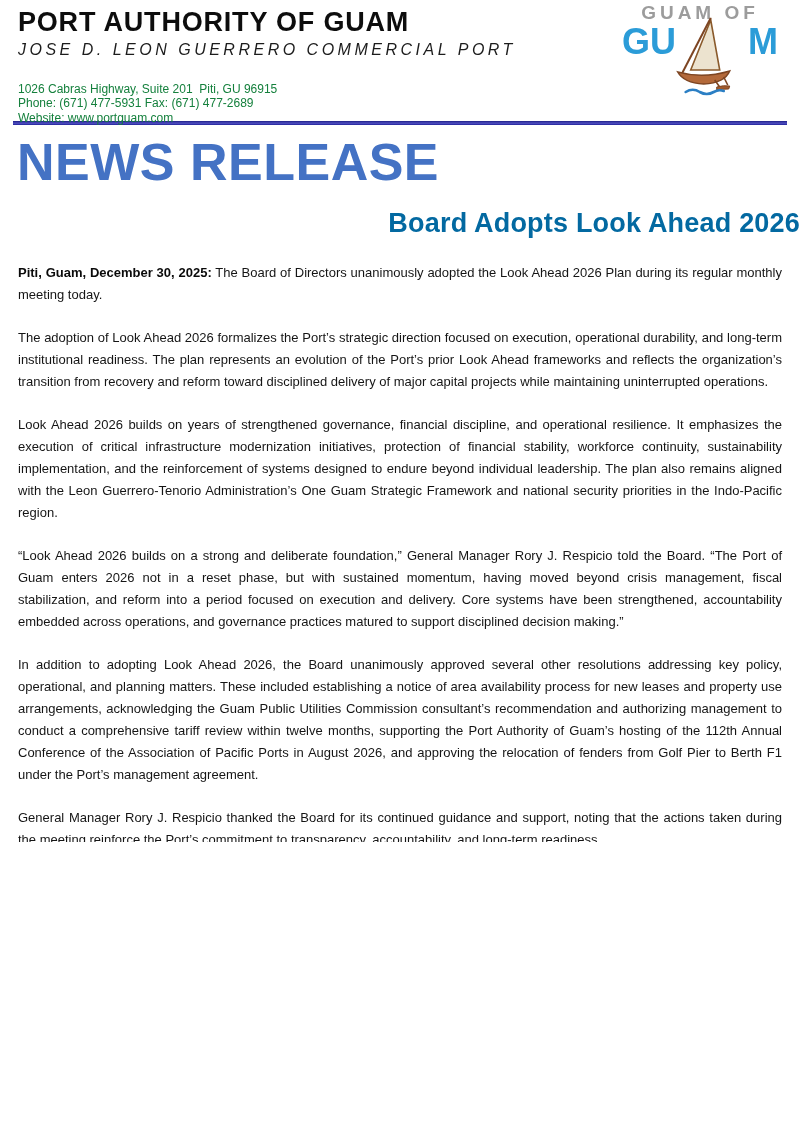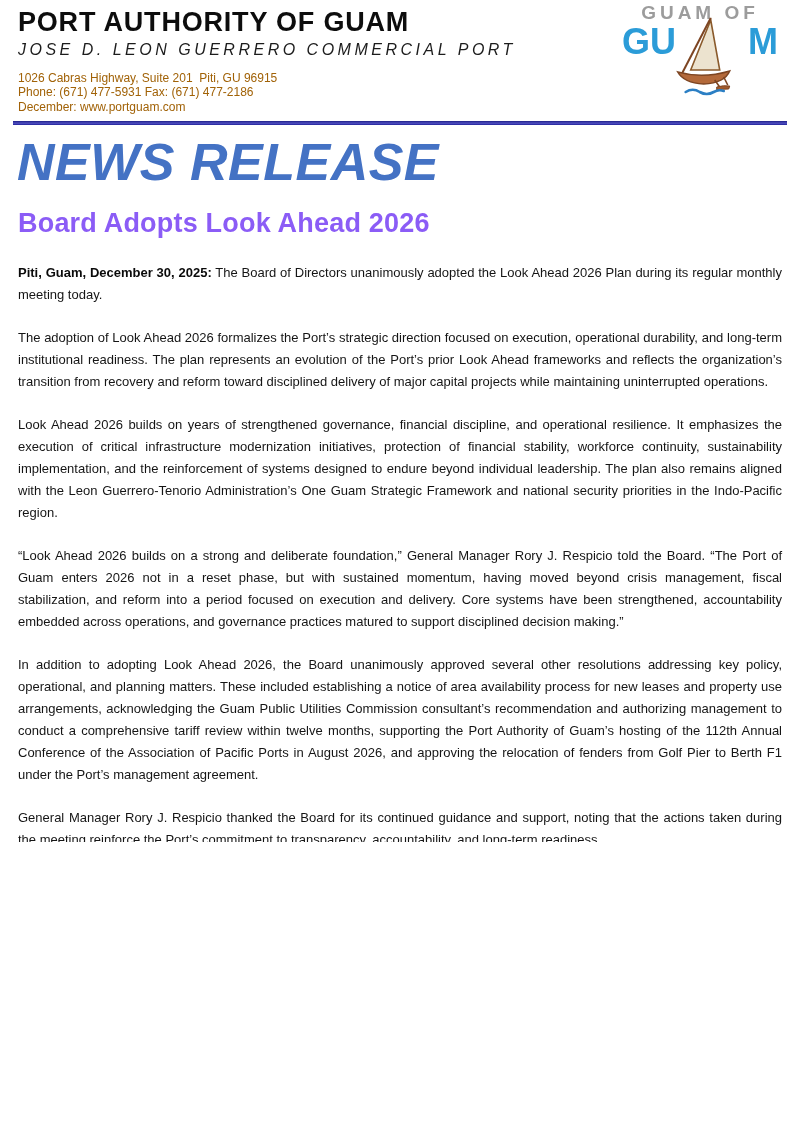--- a/index.html
+++ b/index.html
@@ -4,34 +4,34 @@
 <style>
   html,body{margin:0;padding:0;background:#fff;}
   .page{
     position:relative;width:800px;height:842px;background:#fff;overflow:hidden;
     font-family:"Liberation Sans","DejaVu Sans",sans-serif;color:#111;
   }
   
   .letterhead{position:relative;padding:8px 18px 0 18px;height:104px;}
   .org-name{font-size:27px;font-weight:bold;letter-spacing:0.8px;color:#0d0d0d;line-height:1.1;}
   .sub-name{font-size:16px;font-style:italic;letter-spacing:3.5px;color:#1c1c1c;margin-top:3px;}
-  .addr{font-size:12px;color:#a16207;line-height:14.5px;margin-top:12px;}
+  .addr{font-size:12px;color:#15803d;line-height:14.5px;margin-top:23px;}
   .addr div{white-space:pre;}
   
   .poglogo{position:absolute;top:2px;right:14px;width:172px;height:100px;text-align:center;}
   .poglogo-top{font-size:19px;font-weight:600;letter-spacing:4px;color:#9c9c9c;}
   .poglogo-row{display:flex;justify-content:center;gap:72px;margin-top:0;
     font-size:36px;font-weight:800;color:#2b9cd8;line-height:1;}
   .boat{position:absolute;left:50%;top:13px;transform:translateX(-44%);}
   
   .rule{height:4px;margin:9px 13px 0 13px;
     background:linear-gradient(#1d1d86,#5050c0 55%,#22229a);}
   
-  .news-title{margin:11px 0 0 17px;font-size:52px;font-weight:bold;color:#4472c4;line-height:1.02;letter-spacing:0.5px;font-style:italic;}
-  .headline{margin:19px 0 0 18px;font-size:27px;font-weight:bold;color:#8b5cf6;letter-spacing:0.2px;}
+  .news-title{margin:11px 0 0 17px;font-size:52px;font-weight:bold;color:#4472c4;line-height:1.02;letter-spacing:0.5px;}
+  .headline{margin:19px 0 0 18px;font-size:27px;font-weight:bold;color:#0369a1;letter-spacing:0.2px;text-align:right;}
   
   .article{margin:23px 18px 0 18px;font-size:13px;line-height:22px;text-align:justify;color:#151515;}
   .article p{margin:0 0 21px 0;}
   .article strong{color:#0a0a0a;}
   .end-mark{width:690px;text-align:center;font-size:14px;color:#222;margin-top:13px;
     font-family:Liberation Serif, serif;}
   
   .footer-rule{position:absolute;top:1071px;left:8px;width:650px;border-top:1.5px solid #bdbdbd;}
   .footer-text{position:absolute;top:1077px;left:30px;width:720px;text-align:center;
     font-size:13px;font-weight:600;color:#232323;line-height:15.5px;}
@@ -41,22 +41,22 @@
 </head>
 <body>
 
 <div class="page">
 
   <div class="letterhead">
     <div class="org-name">PORT AUTHORITY OF GUAM</div>
     <div class="sub-name">JOSE D. LEON GUERRERO COMMERCIAL PORT</div>
     <div class="addr">
       <div>1026 Cabras Highway, Suite 201 &nbsp;Piti, GU 96915</div>
-      <div>Phone: (671) 477-5931 Fax: (671) 477-2186</div>
-      <div>December: www.portguam.com</div>
+      <div>Phone: (671) 477-5931 Fax: (671) 477-2689</div>
+      <div>Website: www.portguam.com</div>
     </div>
 
     <div class="poglogo">
       <div class="poglogo-top">GUAM OF</div>
       <div class="poglogo-row">
         <span>GU</span>
         <span>M</span>
       </div>
       <svg class="boat" width="62" height="82" viewBox="0 0 62 82">
         <polygon points="38,5 18,55 47,55" fill="#ece3cf" stroke="#8a5a2b" stroke-width="1.6"></polygon>

